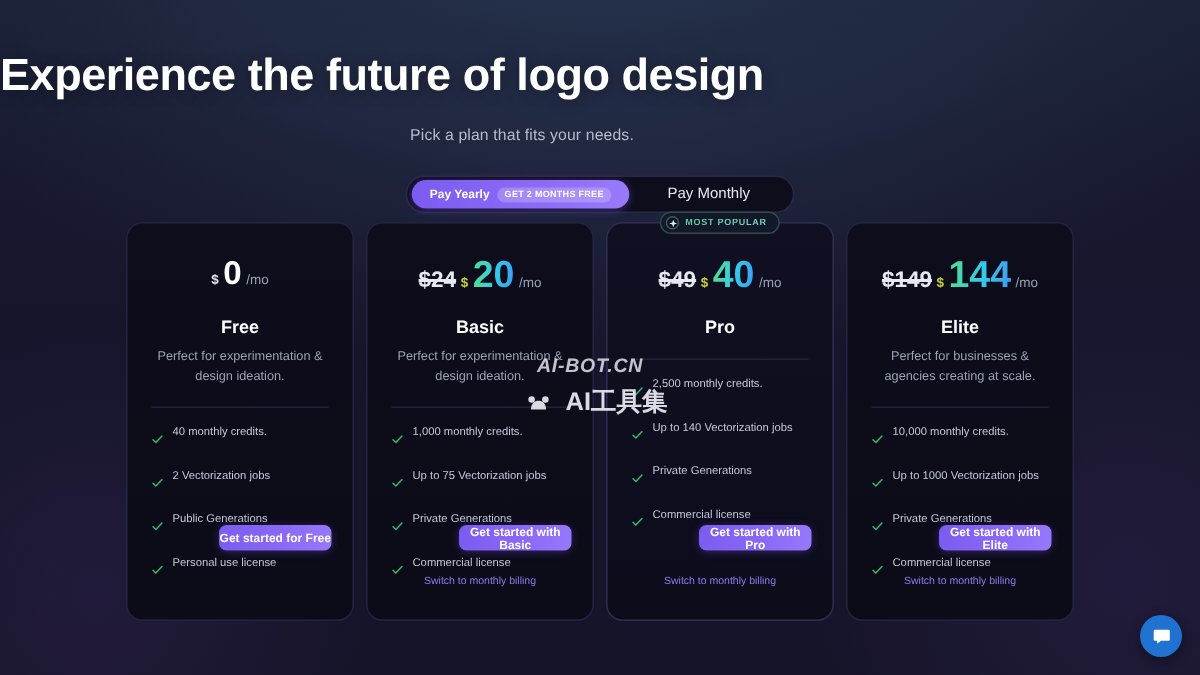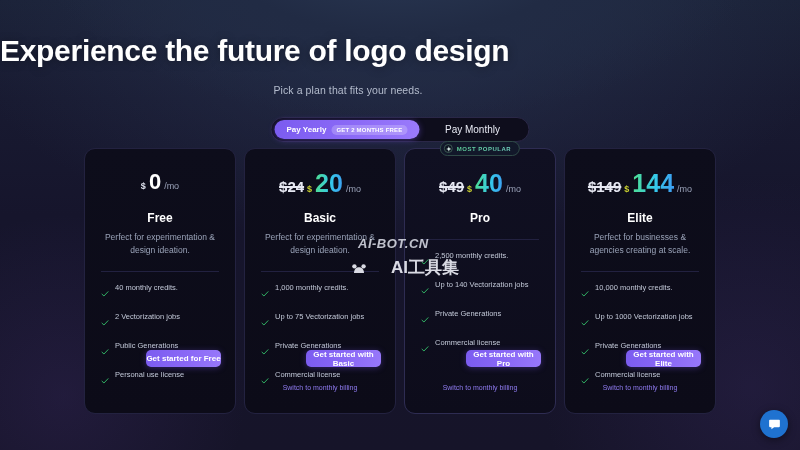--- a/index.html
+++ b/index.html
@@ -135,21 +135,21 @@
   }
 
   
   .wm { position:absolute; pointer-events:none; }
   .wm1 {
     top:236px; left:358px; font-size:13px; font-weight:700; font-style:italic;
     color:rgba(232,234,244,0.82); letter-spacing:0.5px;
     font-family:"Liberation Sans", sans-serif;
   }
   .wm2 {
-    top:256px; left:349px; display:flex; align-items:center; gap:22px;
+    top:256px; left:349px; display:flex; align-items:center; gap:8px;
     font-size:17px; font-weight:700; color:rgba(240,241,248,0.9);
   }
 
   
   .chat {
     position:absolute; right:12px; bottom:12px;
     width:28px; height:28px; border-radius:50%;
     background:#1f72d0; display:flex; align-items:center; justify-content:center;
     cursor:pointer; box-shadow:0 2px 8px rgba(0,0,0,0.45);
   }

